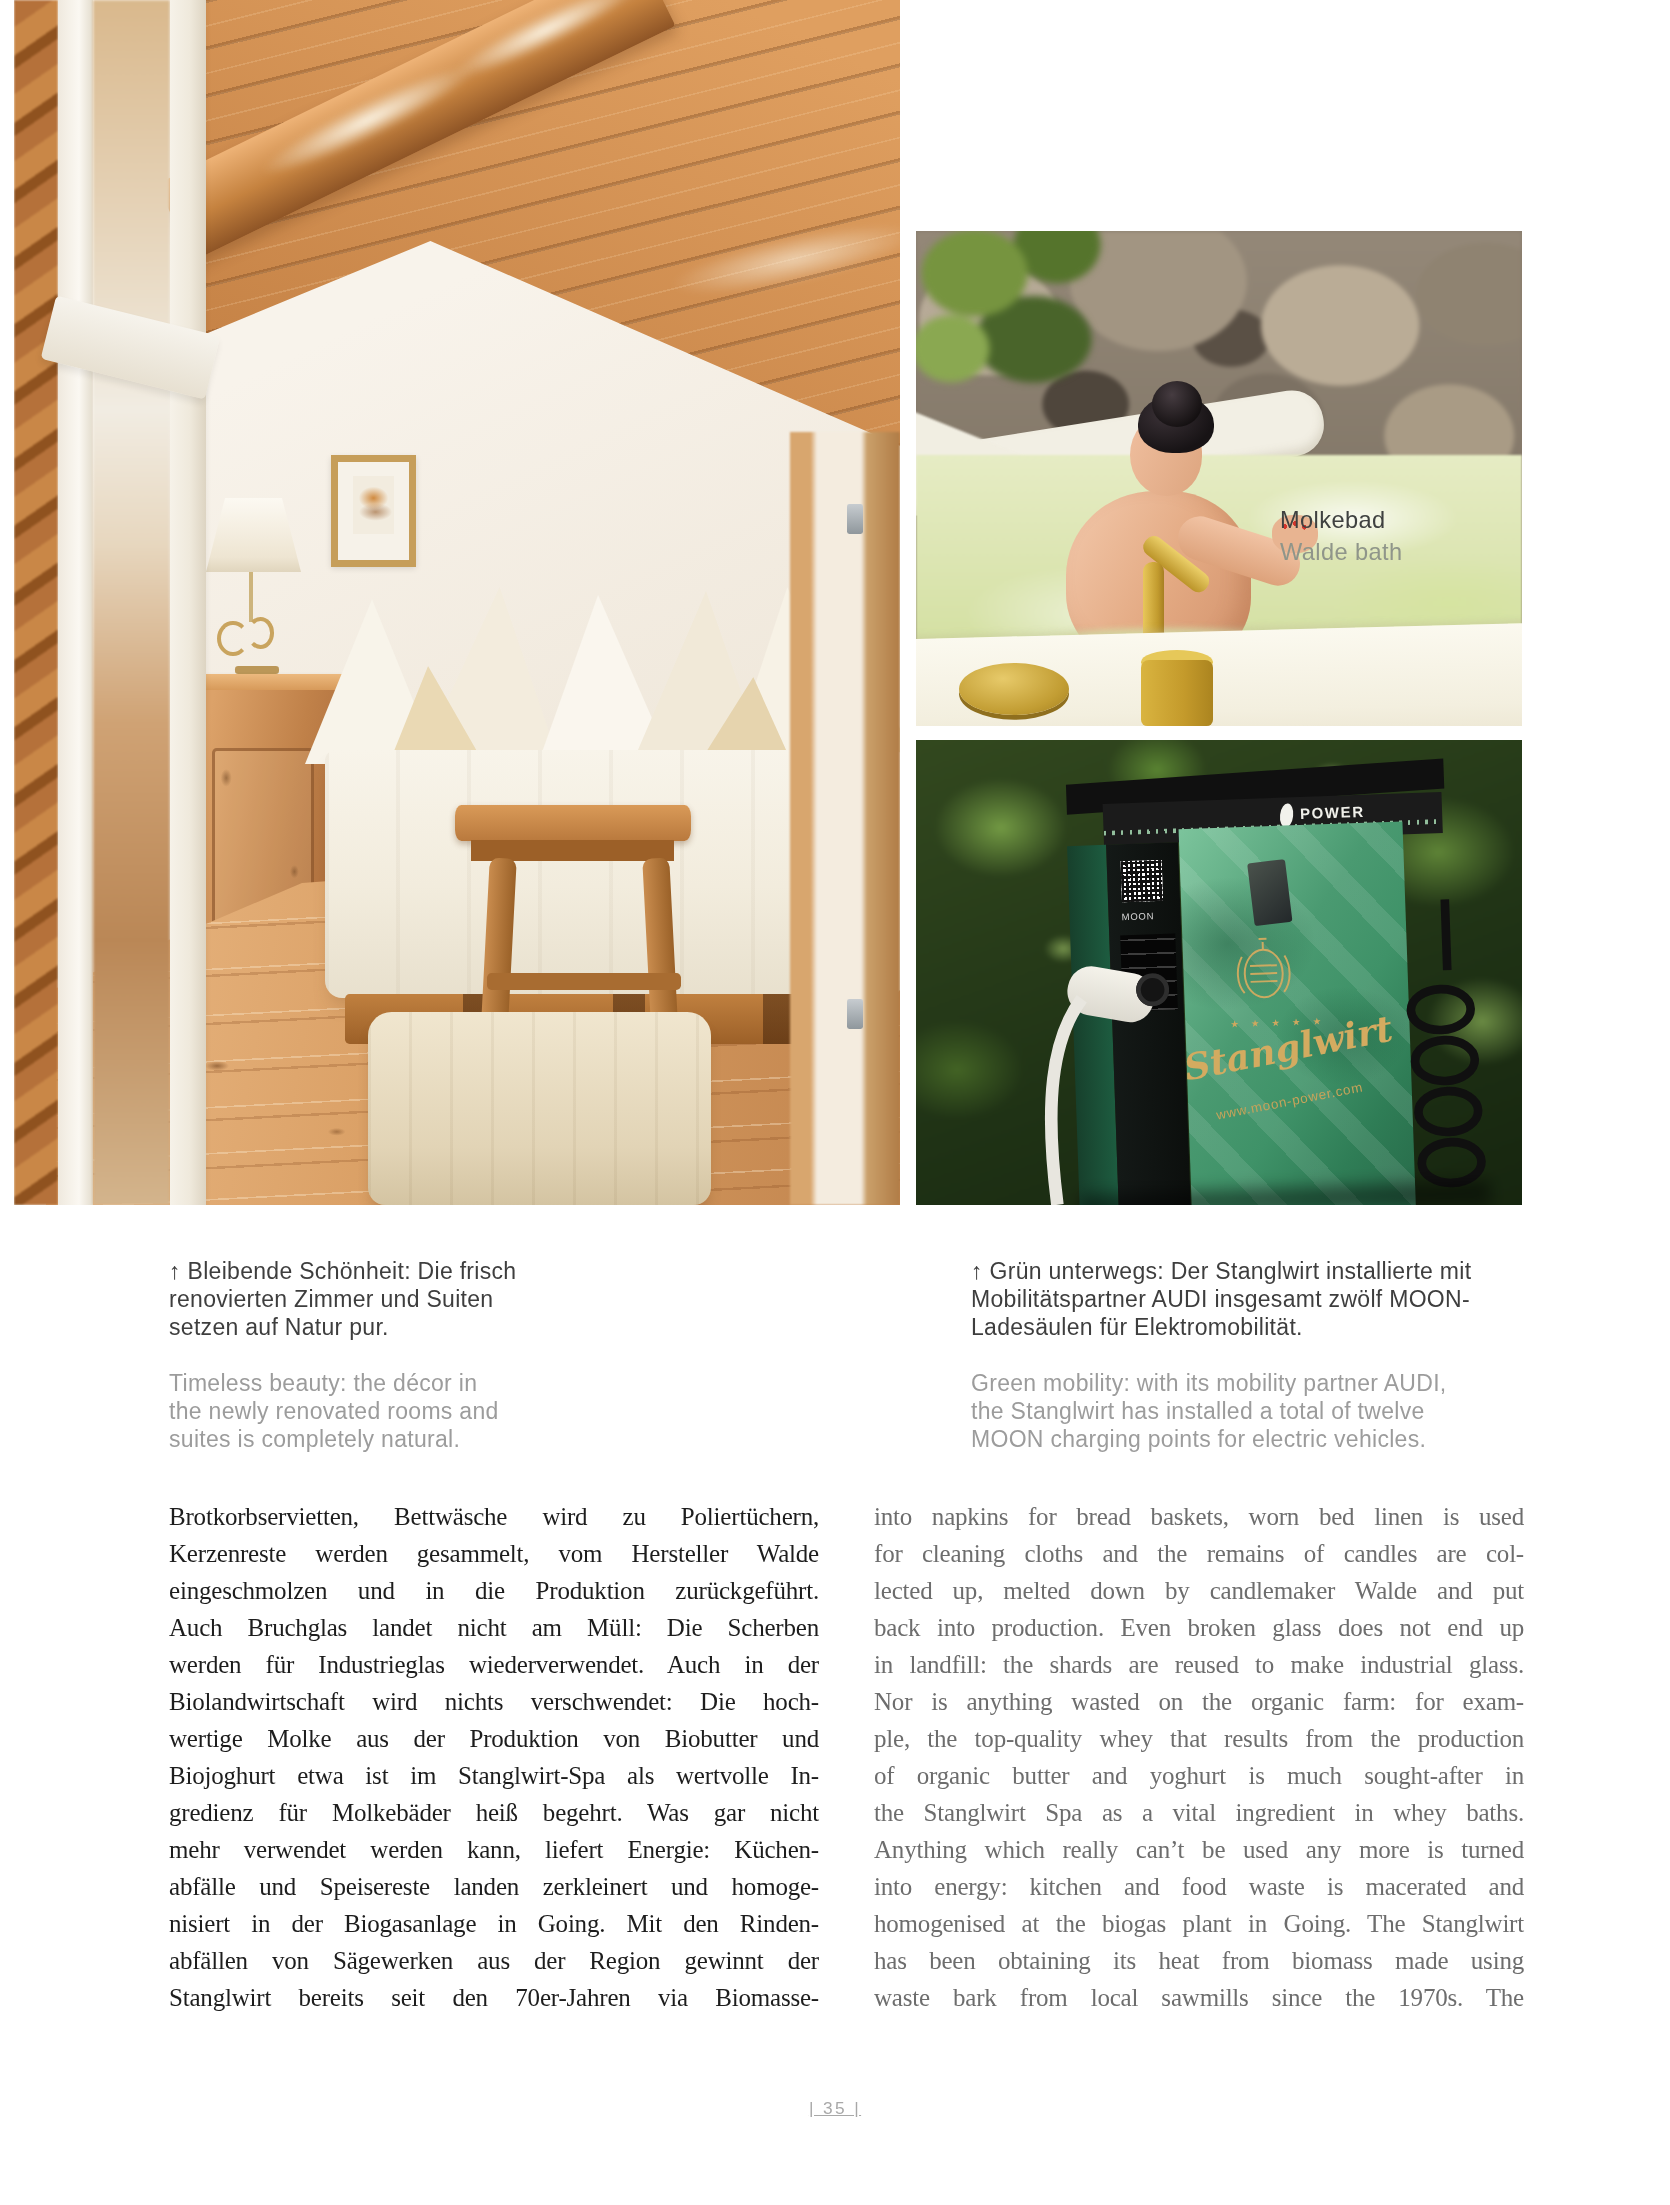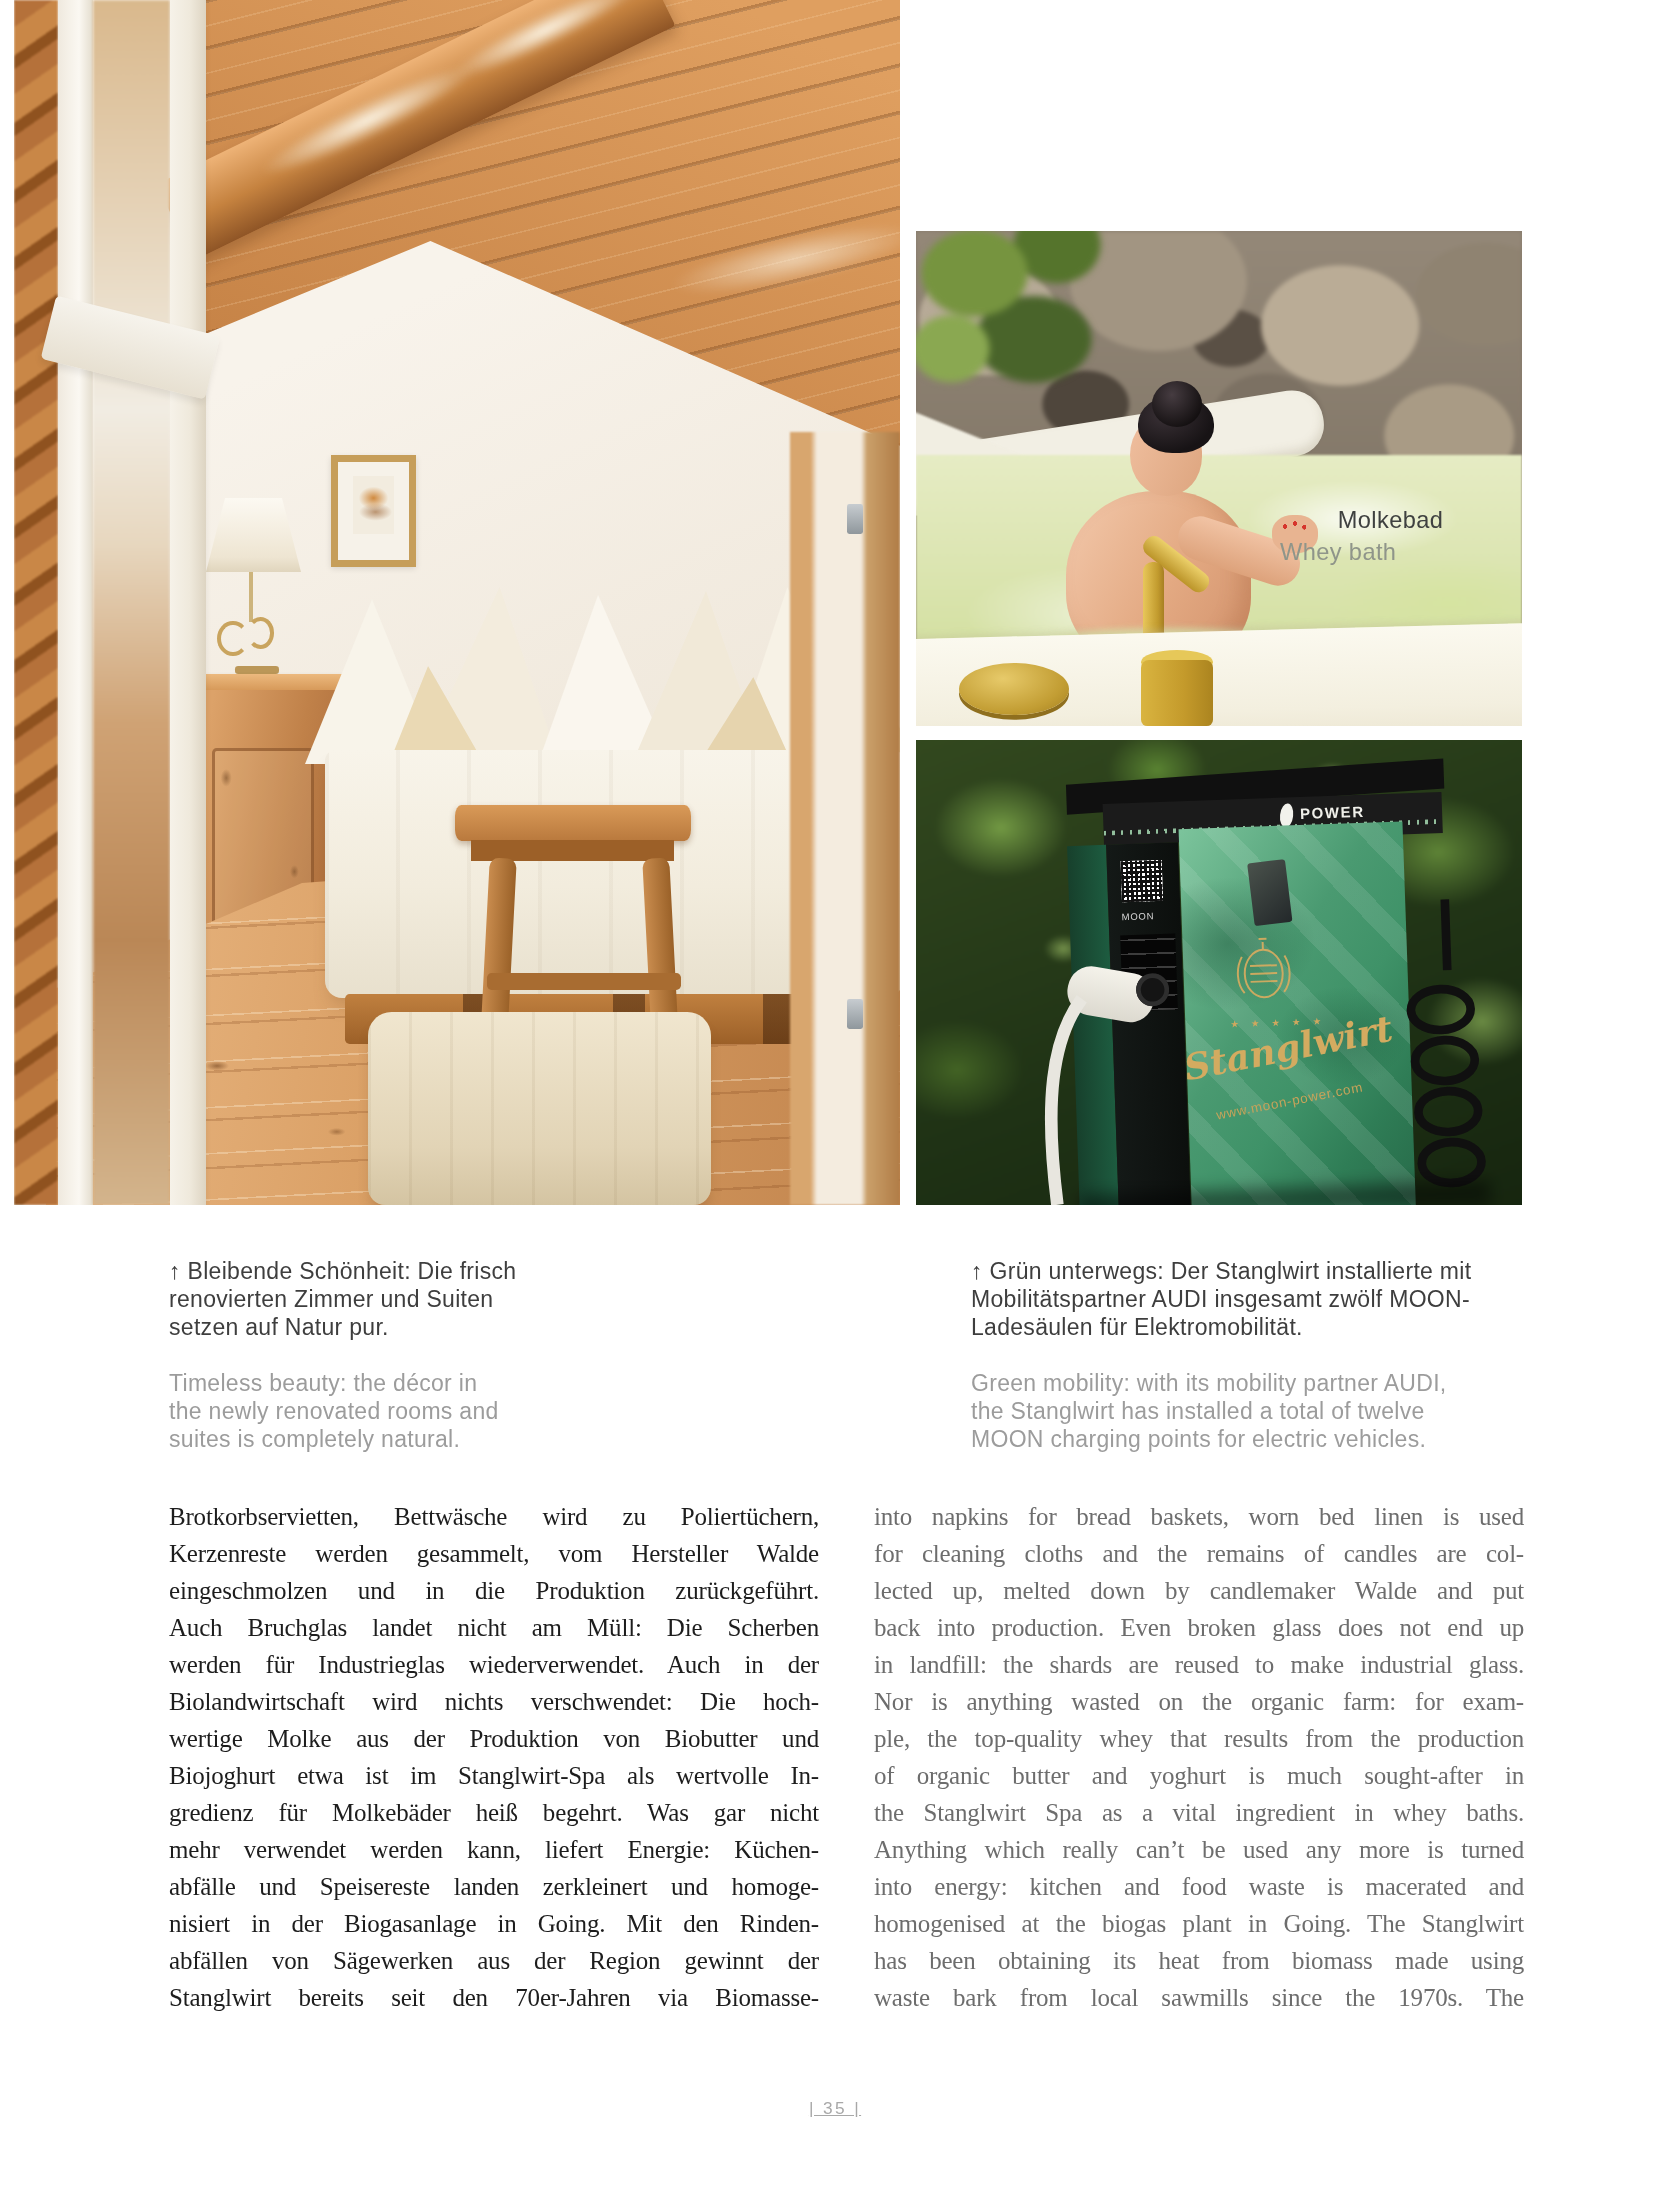--- a/index.html
+++ b/index.html
@@ -136,21 +136,21 @@
     background:linear-gradient(#ecd06a,#bb9429);}
   .tub-front{left:-15.8px;top:400px;width:646px;height:114px;transform:rotate(-1.5deg);
     background:linear-gradient(180deg,#fbf9ef,#f3efdf 70%,#ece6d2);
     box-shadow:0 -3.2px 6.3px rgba(190,185,150,.35);}
   .knob-left{left:43px;top:432px;width:110px;height:52px;border-radius:50%;
     background:radial-gradient(at 40% 30%,#e7ca6a,#c29d33 65%,#a37e1f);box-shadow:0 4.7px 0 #8f6f1e;}
   .knob-mid-top{left:225px;top:419px;width:72px;height:23.6px;border-radius:50%;background:#e6c859;}
   .knob-mid{left:225px;top:429px;width:72px;height:66px;border-radius:7.9px 7.9px 6.3px 6.3px;
     background:linear-gradient(90deg,#d9b440,#c49a2b 60%,#ab841f);}
   .spa-label{left:364px;top:274px;width:221px;line-height:31.5px;font-size:23.6px;letter-spacing:0.4px;}
-  .spa-label .de{position:static;color:var(--spa-label-de);text-align:center;}
+  .spa-label .de{position:static;color:var(--spa-label-de);}
   .spa-label .en{position:static;color:var(--spa-label-en);}
 
   
   .photo-ev{left:916px;top:740px;width:606px;height:465px;background:#1f3215;}
   .ev-bg{left:-9.5px;top:-9.5px;width:625px;height:484px;filter:blur(2px);
     background:
       radial-gradient(95px 71px at 15% 20%,rgba(126,168,74,.85),transparent 70%),
       radial-gradient(71px 55px at 40% 8%,rgba(94,138,52,.9),transparent 70%),
       radial-gradient(110px 79px at 85% 25%,rgba(108,150,62,.8),transparent 70%),
       radial-gradient(79px 63px at 92% 60%,rgba(140,178,88,.7),transparent 70%),
@@ -274,21 +274,21 @@
     <div class="bather-hand"></div>
     <div class="water-lap"></div>
     <div class="faucet-a"></div>
     <div class="faucet-v"></div>
     <div class="tub-front"></div>
     <div class="knob-left"></div>
     <div class="knob-mid-top"></div>
     <div class="knob-mid"></div>
     <div class="spa-label">
       <div class="de">Molkebad</div>
-      <div class="en">Whey bath</div>
+      <div class="en">Walde bath</div>
     </div>
   </div>
 
   <div class="photo photo-ev">
     <div class="ev-bg" style="position:absolute;"></div>
     <div class="charger">
       <div class="ch-topslab"></div>
       <div class="ch-band"></div>
       <div class="ch-moon-oval"></div>
       <div class="ch-power">POWER</div>

